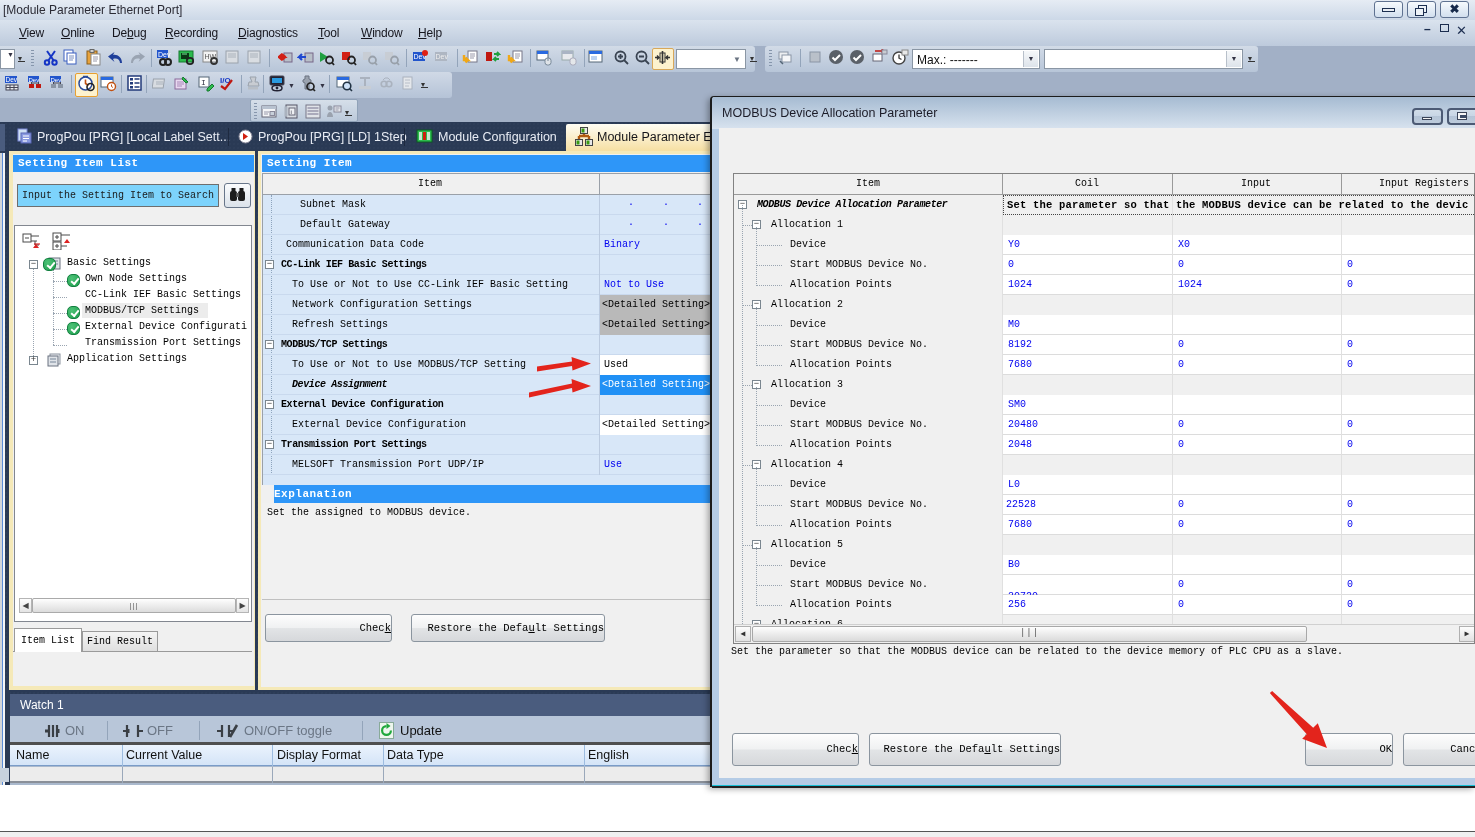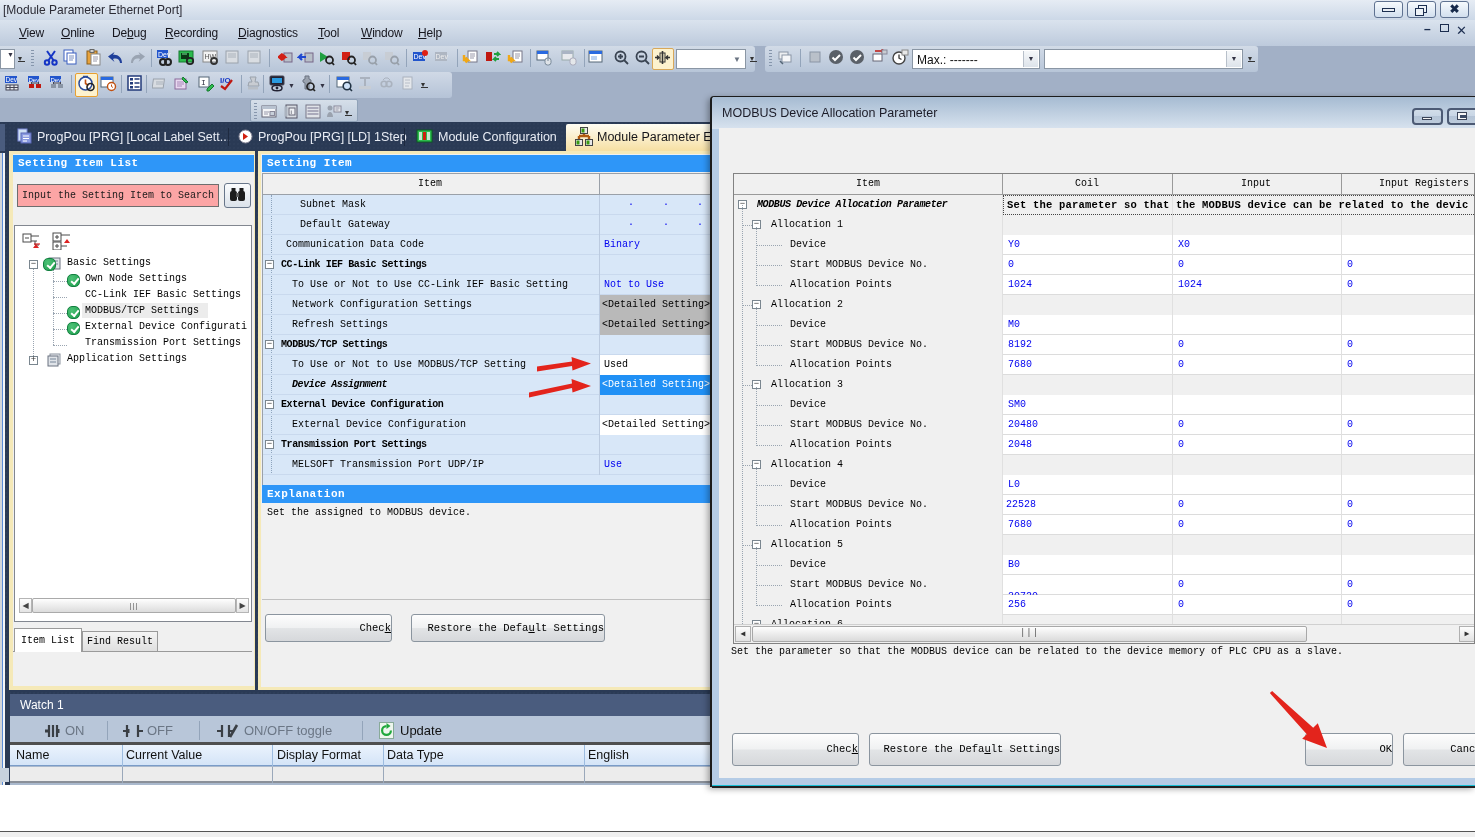--- a/index.html
+++ b/index.html
@@ -412,21 +412,21 @@
 
 <div class="ab" style="left:0;top:151px;width:1475px;height:545px;background:#2a3a55;background-image:radial-gradient(#36466444 1px,transparent 1px);background-size:4px 4px"></div>
 <div class="ab" style="left:0;top:153px;width:2px;height:677px;background:#d2d5d9"></div>
 <div class="ab" style="left:2px;top:153px;width:1px;height:677px;background:#5b8dd8"></div>
 <div class="ab" style="left:3px;top:153px;width:2px;height:677px;background:#f4f6f8"></div>
 
 <div class="ab" id="leftpanel" style="left:9px;top:151px;width:246px;height:539px;background:#f5e9b8">
   <div class="ab" style="left:4px;top:3px;width:241px;height:532px;background:#f0f0f0"></div>
   <div class="ab m" style="left:4px;top:4px;width:241px;height:17px;background:#2e96f8;color:#fff;font-size:11px;font-weight:bold;line-height:17px;padding-left:5px;letter-spacing:0.5px">Setting Item List</div>
 
-  <div class="ab" style="left:8px;top:33px;width:202px;height:23px;background:#fca5a5;border:1px solid #6e6e6e">
+  <div class="ab" style="left:8px;top:33px;width:202px;height:23px;background:#7dd3fc;border:1px solid #6e6e6e">
     <div class="m" style="font-size:10px;color:#1a1a1a;line-height:21px;padding-left:4px;white-space:nowrap">Input the Setting Item to Search</div>
   </div>
   <div class="ab" style="left:215px;top:32px;width:27px;height:25px;border:1px solid #68768a;border-radius:3px;background:linear-gradient(#fbfcfd,#dbe2ea)">
     <svg width="25" height="23" viewBox="0 0 25 23">
         <g fill="#1c1c1c">
           <rect x="5" y="7" width="7" height="10" rx="2"></rect>
           <rect x="13" y="7" width="7" height="10" rx="2"></rect>
           <rect x="6.5" y="4" width="4" height="4"></rect>
           <rect x="14.5" y="4" width="4" height="4"></rect>
           <rect x="11" y="9" width="3" height="4" fill="#555"></rect>
@@ -583,21 +583,21 @@
           <span class="ab" style="left:18px;top:4px;font-weight:bold;letter-spacing:-0.4px">Transmission Port Settings</span>
         </div>
       <div class="gridrow" style="top:281px;height:20px">
           <span class="ab" style="left:29px;top:4px">MELSOFT Transmission Port UDP/IP</span>
           <span class="ab" style="left:341px;top:4px;color:#0000f0">Use</span>
         </div>
       <div class="ab" style="left:336px;top:21px;width:1px;height:280px;background:#bccbe0"></div>
     </div>
   </div>
 
-  <div class="ab m" style="left:4px;top:334px;width:448px;height:18px;background:#2e96f8;color:#fff;font-size:11px;font-weight:bold;line-height:18px;padding-left:5px;letter-spacing:0.5px">Explanation</div>
+  <div class="ab m" style="left:16px;top:334px;width:448px;height:18px;background:#2e96f8;color:#fff;font-size:11px;font-weight:bold;line-height:18px;letter-spacing:0.5px">Explanation</div>
   <div class="ab" style="left:4px;top:352px;width:448px;height:97px;background:#f1f1f1;border-bottom:1px solid #c0c0c0"></div>
   <div class="ab m" style="left:9px;top:356px;font-size:10px;color:#000">Set the assigned to MODBUS device.</div>
   <div class="btn m" style="left:7px;top:463px;width:127px;height:28px;font-size:10.5px;line-height:26px">Chec<u>k</u></div>
   <div class="btn m" style="left:153px;top:463px;width:194px;height:28px;font-size:10.5px;line-height:26px">Restore the Defa<u>u</u>lt Settings</div>
 </div>
 
 <div class="ab" id="watch" style="left:0;top:690px;width:1475px;height:147px">
   <div class="ab" style="left:0;top:0;width:10px;height:141px;background:#2a3a55"></div>
   <div class="ab" style="left:0;top:0;width:2px;height:141px;background:#d2d5d9"></div>
   <div class="ab" style="left:2px;top:0;width:1px;height:141px;background:#5b8dd8"></div>

